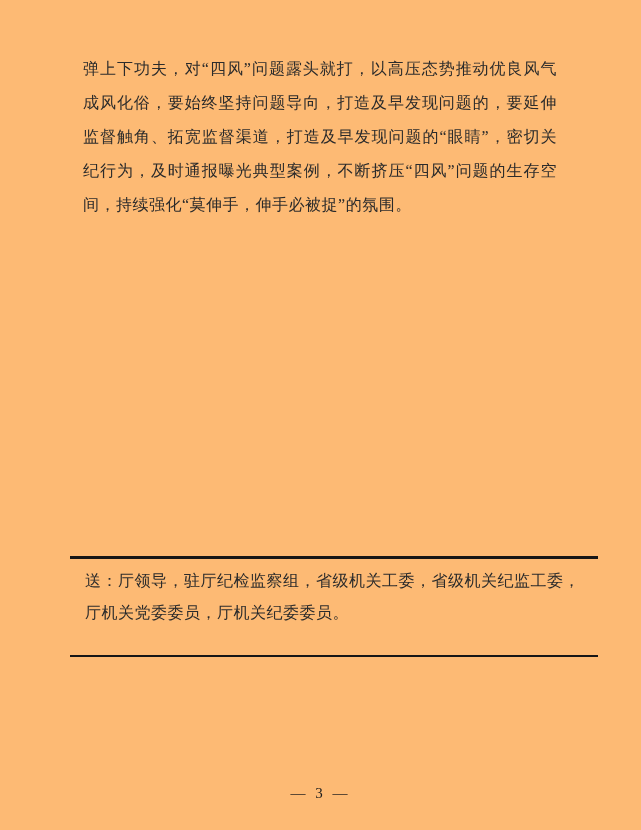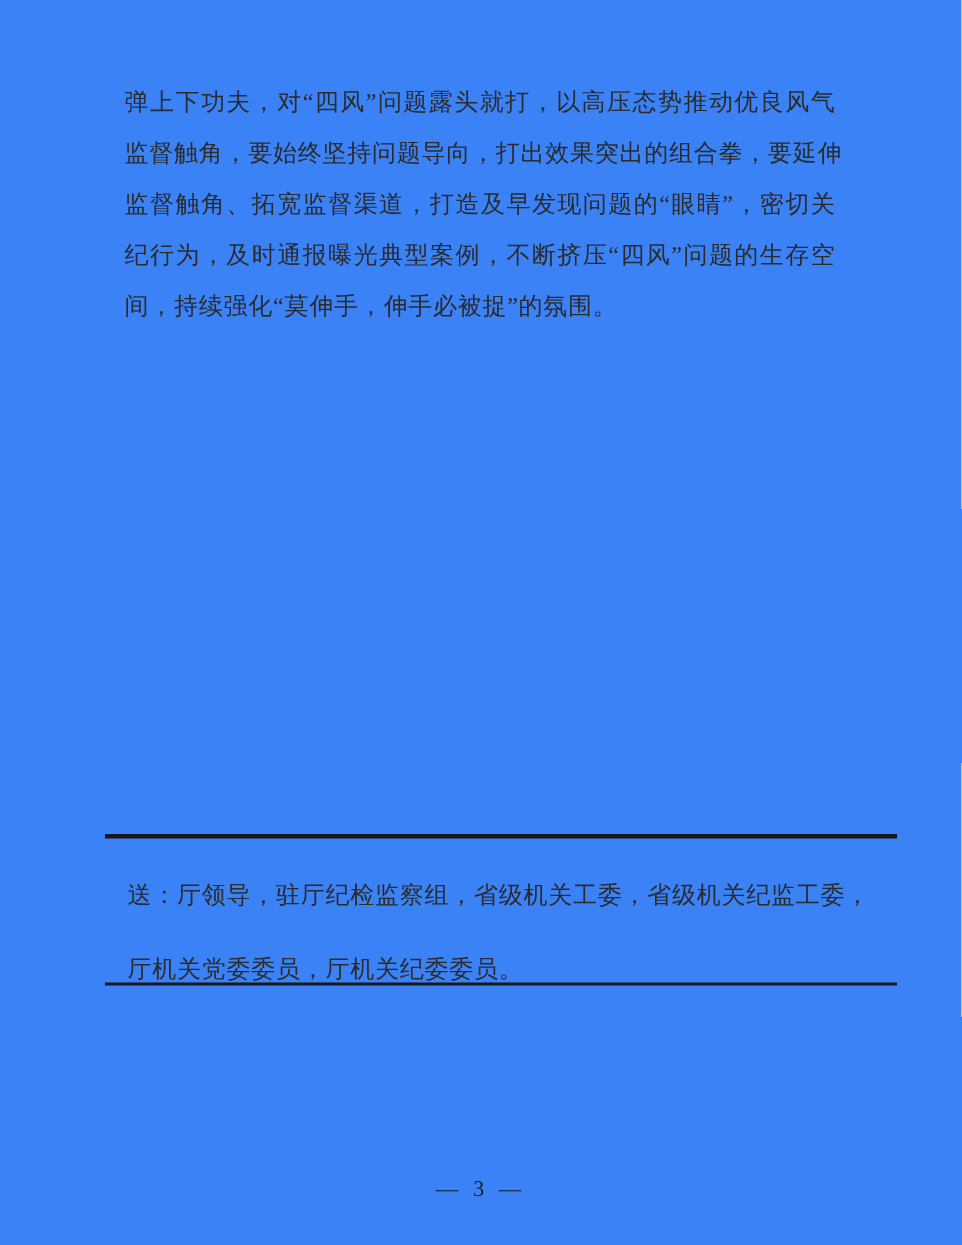--- a/index.html
+++ b/index.html
@@ -4,21 +4,21 @@
 <style>
   html, body {
     margin: 0;
     padding: 0;
     background: #ffffff;
   }
   .page {
     position: relative;
     width: 641px;
     height: 830px;
-    background: #3b82f6;
+    background: #fdba74;
     overflow: hidden;
     font-family: "Liberation Serif", "DejaVu Serif", serif;
     color: #2b2b2b;
   }
   .body-paragraph {
     position: absolute;
     left: 83px;
     top: 52px;
     width: 474px;
     font-size: 16px;
@@ -45,41 +45,40 @@
     box-sizing: border-box;
     border-top: 3px solid #161616;
     border-bottom: 2px solid #161616;
     padding: 6px 10px 0 15px;
   }
   .dist-line {
     font-size: 16px;
     line-height: 32px;
     letter-spacing: 0.5px;
     white-space: nowrap;
-    margin-top: 17px;
   }
   .page-number {
     position: absolute;
     left: 0;
     right: 0;
     top: 785px;
     text-align: center;
     font-size: 15px;
     letter-spacing: 3px;
     color: #1d1d1d;
   }
 </style>
 </head>
 <body>
 
 <div class="page">
 
   <div class="body-paragraph">
     <div class="para-line">弹上下功夫，对“四风”问题露头就打，以高压态势推动优良风气</div>
-    <div class="para-line">监督触角，要始终坚持问题导向，打出效果突出的组合拳，要延伸</div>
+    <div class="para-line">成风化俗，要始终坚持问题导向，打造及早发现问题的，要延伸</div>
     <div class="para-line">监督触角、拓宽监督渠道，打造及早发现问题的“眼睛”，密切关</div>
     <div class="para-line">纪行为，及时通报曝光典型案例，不断挤压“四风”问题的生存空</div>
     <div class="para-line last">间，持续强化“莫伸手，伸手必被捉”的氛围。</div>
   </div>
 
   <div class="distribution-box">
     <div class="dist-line">送：厅领导，驻厅纪检监察组，省级机关工委，省级机关纪监工委，</div>
     <div class="dist-line">厅机关党委委员，厅机关纪委委员。</div>
   </div>
 

